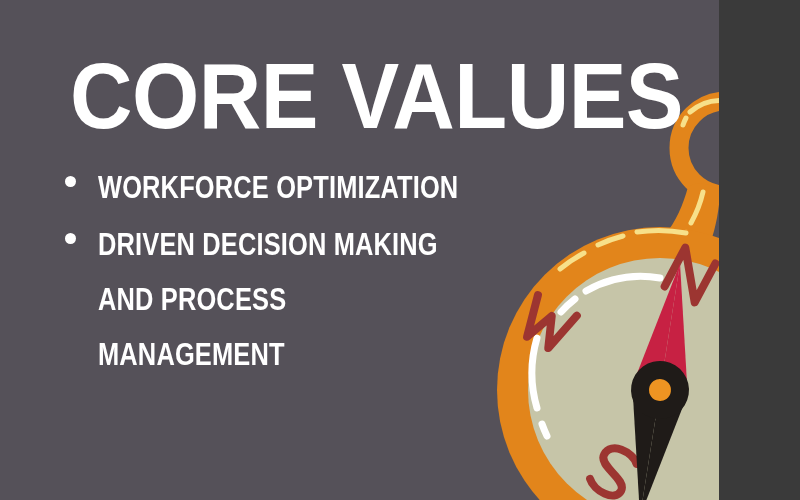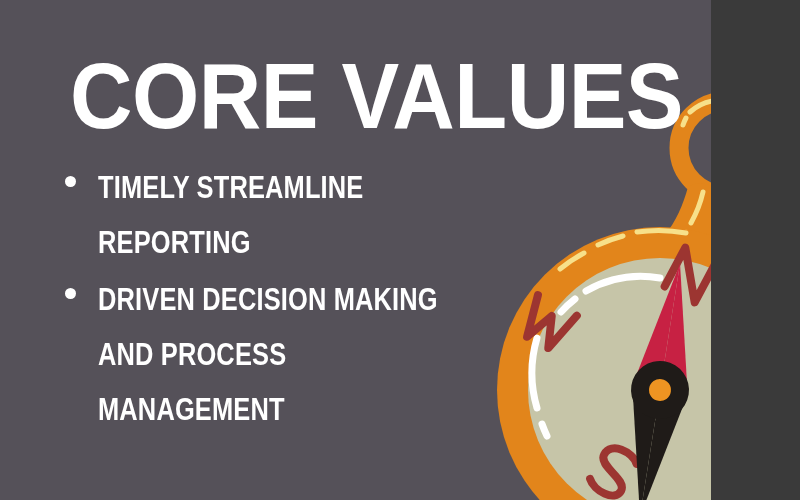--- a/index.html
+++ b/index.html
@@ -8,20 +8,21 @@
     padding: 0;
     background: #3a3a3a;
   }
   #slide {
     position: relative;
     width: 711px;
     height: 500px;
     overflow: hidden;
     background: #555159;
     font-family: "Liberation Sans", sans-serif;
+    padding-left: 8px;
     -webkit-font-smoothing: antialiased;
   }
 
   
   #compass-graphic {
     position: absolute;
     left: 0;
     top: 0;
     width: 800px;
     height: 500px;
@@ -174,25 +175,25 @@
     </g>
   </svg>
 
   <div id="text-block">
 
     <h1 id="page-title">CORE VALUES</h1>
 
     <ul id="values-list">
 
 
-
       <li class="value-item">
         <span class="bullet-dot"></span>
-        <span class="value-label">TIMELY STREAMLINE REPORTING</span>
+        <span class="value-label">WORKFORCE OPTIMIZATION</span>
       </li>
+
 
       <li class="value-item">
         <span class="bullet-dot"></span>
         <span class="value-label">DRIVEN DECISION MAKING AND PROCESS
 MANAGEMENT</span>
       </li>
 
     </ul>
   </div>
 </div>

